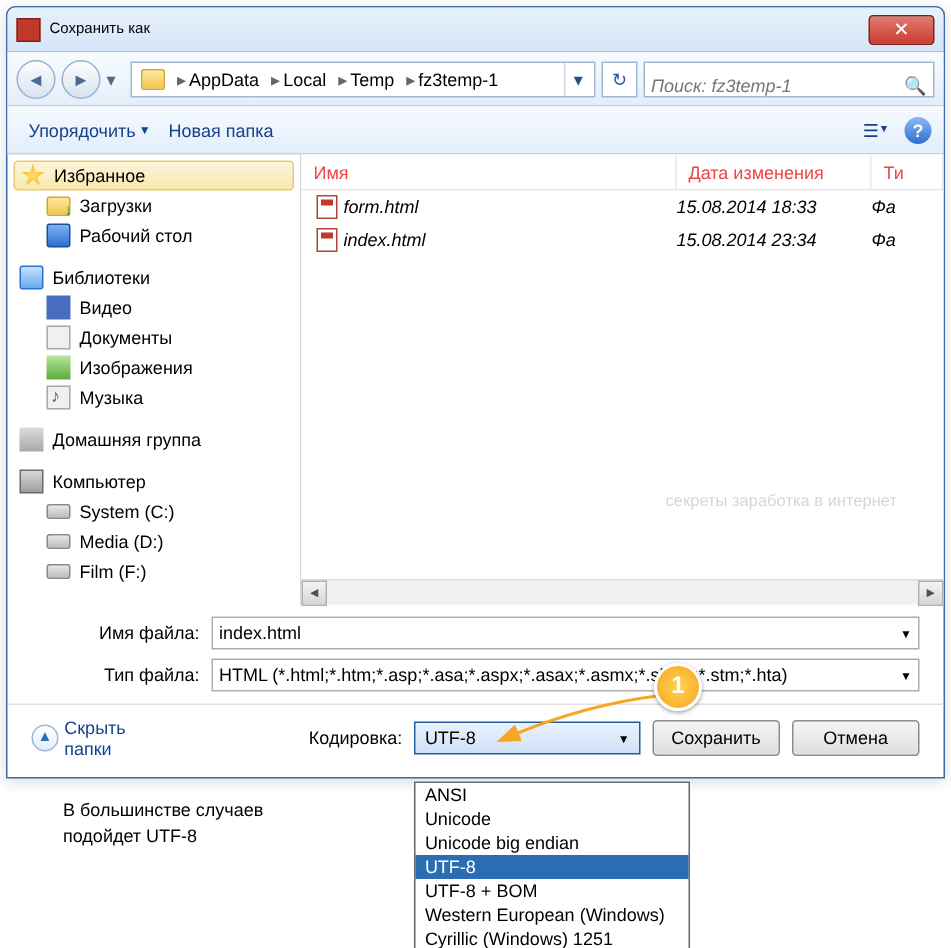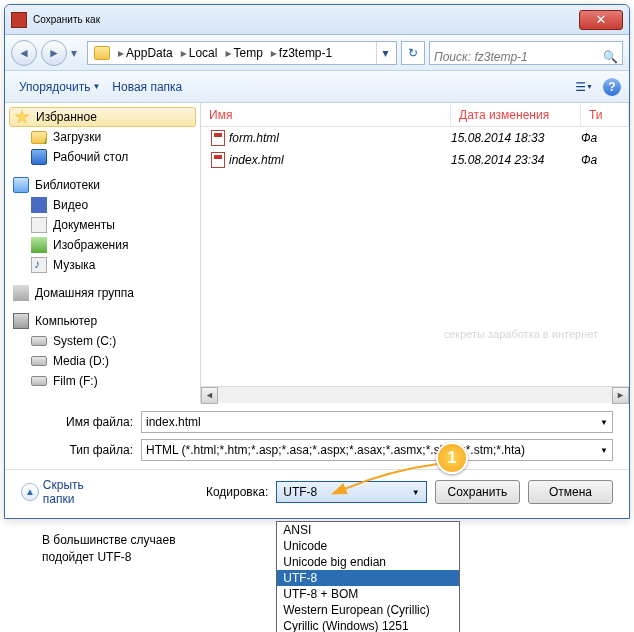--- a/index.html
+++ b/index.html
@@ -256,21 +256,21 @@
       <label class="enclabel">Кодировка:</label>
       <div class="enccombo">
         <span>UTF-8</span>
         <span class="cd">▼</span>
         <div class="dropdown">
           <div>ANSI</div>
           <div>Unicode</div>
           <div>Unicode big endian</div>
           <div class="sel">UTF-8</div>
           <div>UTF-8 + BOM</div>
-          <div>Western European (Cyrillic)</div>
+          <div>Western European (Windows)</div>
           <div>Cyrillic (Windows) 1251</div>
           <div>More...</div>
         </div>
       </div>
       <div class="btn">Сохранить</div>
       <div class="btn">Отмена</div>
     </div>
   </div>
 </div>
 

